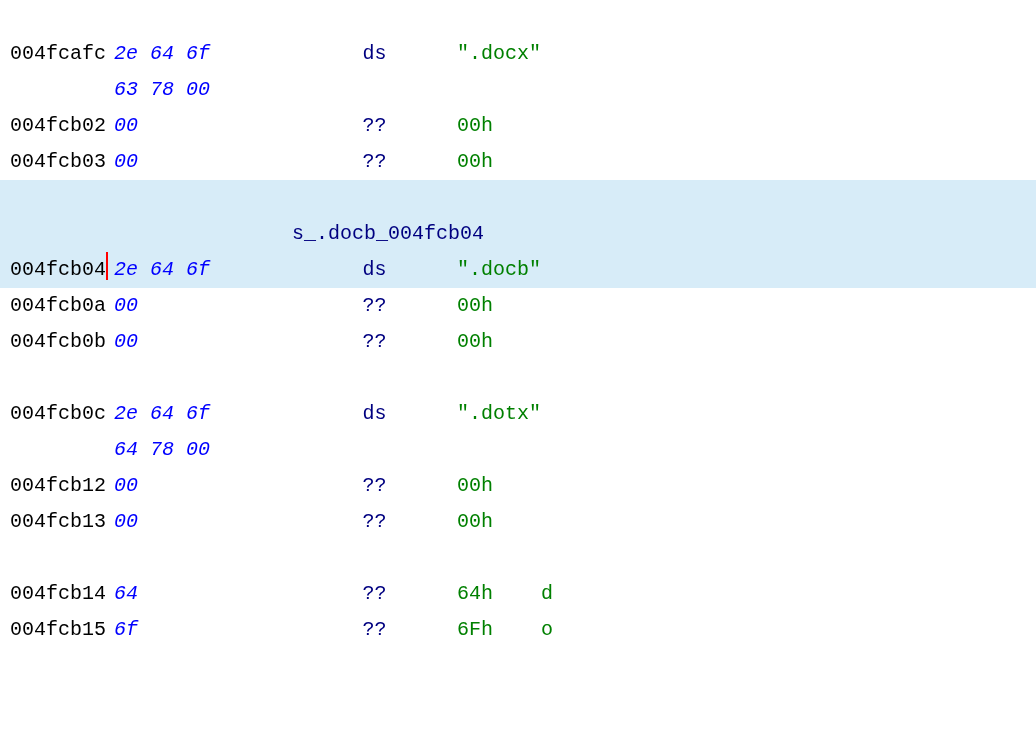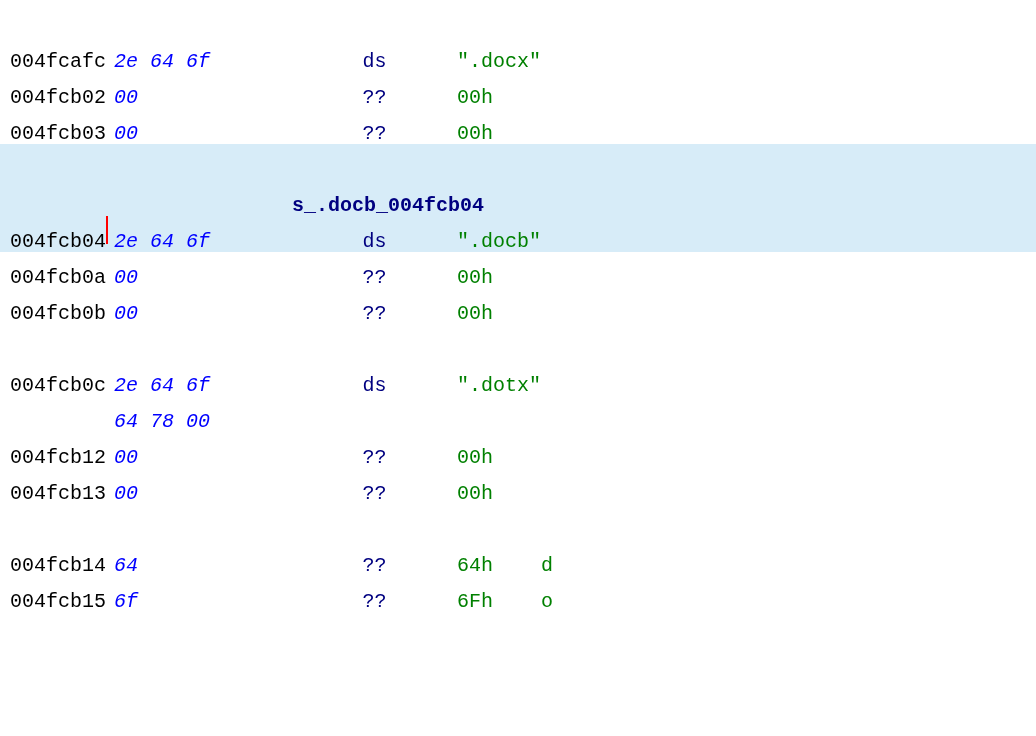--- a/index.html
+++ b/index.html
@@ -26,42 +26,43 @@
   }
   .highlight {
     background: #d7ecf8;
   }
   .col-addr    { width: 106px; text-align: right; color: #000000; padding-right: 0; }
   .col-bytes   { width: 178px; color: #0000ff; padding-left: 8px; }
   .col-mnem    { width: 165px; color: #000080; text-align: center; }
   .col-operand { width: 150px; color: #008000; padding-left: 0; }
   .col-comment { width: 120px; color: #008000; }
   .label-row .col-mnem { color: #000080; }
-  .label-text { color: #000080; font-weight: bold; }
+  .label-text { color: #000080; }
   .addr-txt { color: #000000; }
   .bytes-txt { color: #0000ff; font-style: italic; }
   .mnem-txt { color: #000080; }
   .op-txt   { color: #008000; }
   .cmt-txt  { color: #008000; }
   .cursor-mark {
     position: absolute;
     width: 2px;
     height: 28px;
     background: #ff0000;
     left: 106px;
     top: 0;
   }
-  .rel { position: relative; align-items: flex-end; }
+  .rel { position: relative; }
 </style>
 </head>
 <body>
 
 <div class="listing" id="listing">
     <div class="row rel"><span class="col-addr addr-txt"></span><span class="col-bytes bytes-txt"></span><span class="col-mnem mnem-txt"></span><span class="col-operand op-txt"></span><span class="col-comment cmt-txt"></span></div>
     <div class="row rel"><span class="col-addr addr-txt">004fcafc</span><span class="col-bytes bytes-txt">2e 64 6f</span><span class="col-mnem mnem-txt">ds</span><span class="col-operand op-txt">".docx"</span><span class="col-comment cmt-txt"></span></div>
+    <div class="row rel"><span class="col-addr addr-txt"></span><span class="col-bytes bytes-txt">63 78 00</span><span class="col-mnem mnem-txt"></span><span class="col-operand op-txt"></span><span class="col-comment cmt-txt"></span></div>
     <div class="row rel"><span class="col-addr addr-txt">004fcb02</span><span class="col-bytes bytes-txt">00</span><span class="col-mnem mnem-txt">??</span><span class="col-operand op-txt">00h</span><span class="col-comment cmt-txt"></span></div>
     <div class="row rel"><span class="col-addr addr-txt">004fcb03</span><span class="col-bytes bytes-txt">00</span><span class="col-mnem mnem-txt">??</span><span class="col-operand op-txt">00h</span><span class="col-comment cmt-txt"></span></div>
     <div class="row highlight rel"><span class="col-addr addr-txt"></span><span class="col-bytes bytes-txt"></span><span class="col-mnem mnem-txt"></span><span class="col-operand op-txt"></span><span class="col-comment cmt-txt"></span></div>
     <div class="row highlight rel label-row"><span class="col-addr addr-txt"></span><span class="col-bytes bytes-txt"></span><span class="col-mnem mnem-txt label-text" style="text-align: left; width: 400px;">s_.docb_004fcb04</span><span class="col-operand op-txt"></span><span class="col-comment cmt-txt"></span></div>
     <div class="row highlight rel"><div class="cursor-mark"></div><span class="col-addr addr-txt">004fcb04</span><span class="col-bytes bytes-txt">2e 64 6f</span><span class="col-mnem mnem-txt">ds</span><span class="col-operand op-txt">".docb"</span><span class="col-comment cmt-txt"></span></div>
     <div class="row rel"><span class="col-addr addr-txt">004fcb0a</span><span class="col-bytes bytes-txt">00</span><span class="col-mnem mnem-txt">??</span><span class="col-operand op-txt">00h</span><span class="col-comment cmt-txt"></span></div>
     <div class="row rel"><span class="col-addr addr-txt">004fcb0b</span><span class="col-bytes bytes-txt">00</span><span class="col-mnem mnem-txt">??</span><span class="col-operand op-txt">00h</span><span class="col-comment cmt-txt"></span></div>
     <div class="row rel"><span class="col-addr addr-txt"></span><span class="col-bytes bytes-txt"></span><span class="col-mnem mnem-txt"></span><span class="col-operand op-txt"></span><span class="col-comment cmt-txt"></span></div>
     <div class="row rel"><span class="col-addr addr-txt">004fcb0c</span><span class="col-bytes bytes-txt">2e 64 6f</span><span class="col-mnem mnem-txt">ds</span><span class="col-operand op-txt">".dotx"</span><span class="col-comment cmt-txt"></span></div>
     <div class="row rel"><span class="col-addr addr-txt"></span><span class="col-bytes bytes-txt">64 78 00</span><span class="col-mnem mnem-txt"></span><span class="col-operand op-txt"></span><span class="col-comment cmt-txt"></span></div>

